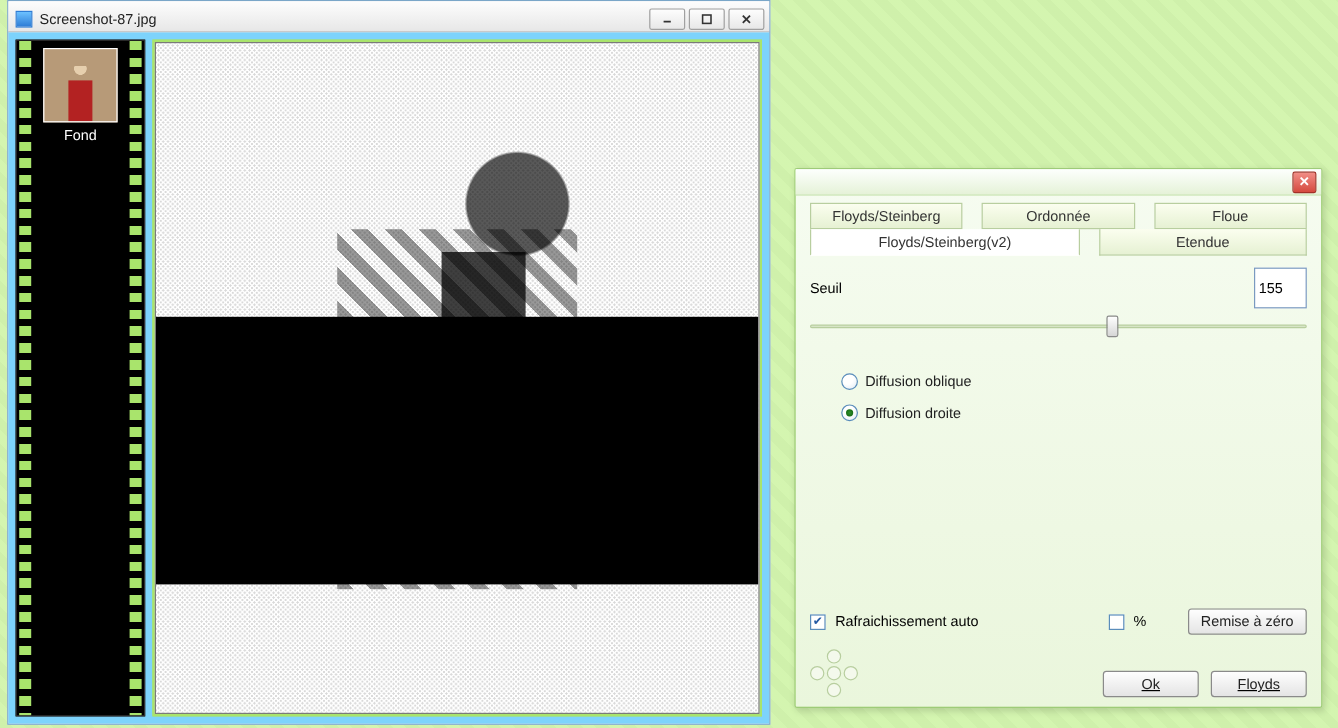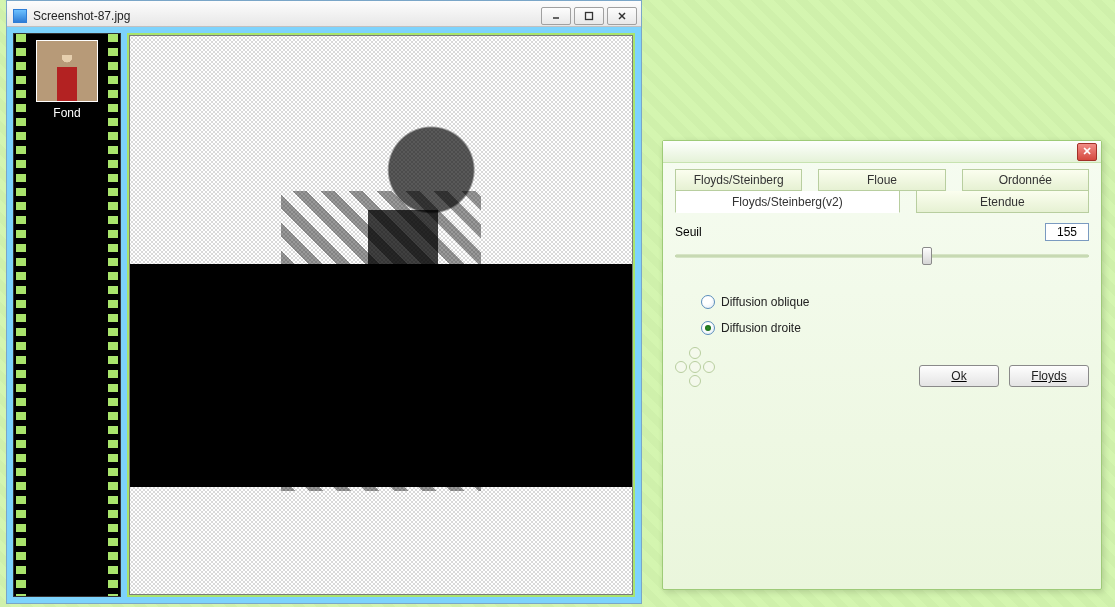--- a/index.html
+++ b/index.html
@@ -194,22 +194,22 @@
   .tab-row:last-child .tab{ border-top:0; }
   .tab.sel{
     background:#fff;
     border-color:#fff #b8ce9f #fff #b8ce9f;
   }
 
   .seuil-row{ display:flex; align-items:center; justify-content:space-between; }
   .seuil-input{
     width:44px; height:18px;
     border:1px solid #7a9ac0;
-    background:#fff; text-align:center;
-    font-size:12px; padding:0 3px;
+    background:#fff; text-align:left;
+    font-size:12px; padding:16px 3px;
   }
   .slider{
     position:relative; height:22px; margin:4px 0 18px;
   }
   .slider-track{
     position:absolute; left:0; right:0; top:50%;
     height:3px; background:#d6e5c6; border:1px solid #b8ce9f; border-radius:2px;
     transform:translateY(-50%);
   }
   .slider-thumb{
@@ -307,24 +307,24 @@
     </div>
   </div>
   <div class="dialog-body">
 
     <div class="tab-rows">
       <div class="tab-row">
         <div class="tab">
             <span>Floyds/Steinberg</span>
           </div>
         <div class="tab">
+            <span>Ordonnée</span>
+          </div>
+        <div class="tab">
             <span>Floue</span>
-          </div>
-        <div class="tab">
-            <span>Ordonnée</span>
           </div>
       </div>
       <div class="tab-row">
         <div class="tab sel" style="flex:1.3">
             <span>Floyds/Steinberg(v2)</span>
           </div>
         <div class="tab">
             <span>Etendue</span>
           </div>
       </div>
@@ -343,20 +343,31 @@
       <div class="radio-row">
         <span class="radio-outer"></span>
         <span>Diffusion oblique</span>
       </div>
       <div class="radio-row">
         <span class="radio-outer checked"></span>
         <span>Diffusion droite</span>
       </div>
     </div>
 
+    <div class="bottom-row1">
+      <span class="chk checked"></span>
+      <span>Rafraichissement auto</span>
+      <span class="spacer"></span>
+      <span class="chk"></span>
+      <span>%</span>
+      <span class="spacer" style="flex:.2"></span>
+      <div class="btn">
+          <span>Remise à zéro</span>
+        </div>
+    </div>
 
     <div class="bottom-row2">
       <div class="joystick">
         <span class="joy blank"></span>
           <span class="joy"></span>
           <span class="joy blank"></span>
         <span class="joy"></span>
           <span class="joy"></span>
           <span class="joy"></span>
         <span class="joy blank"></span>

